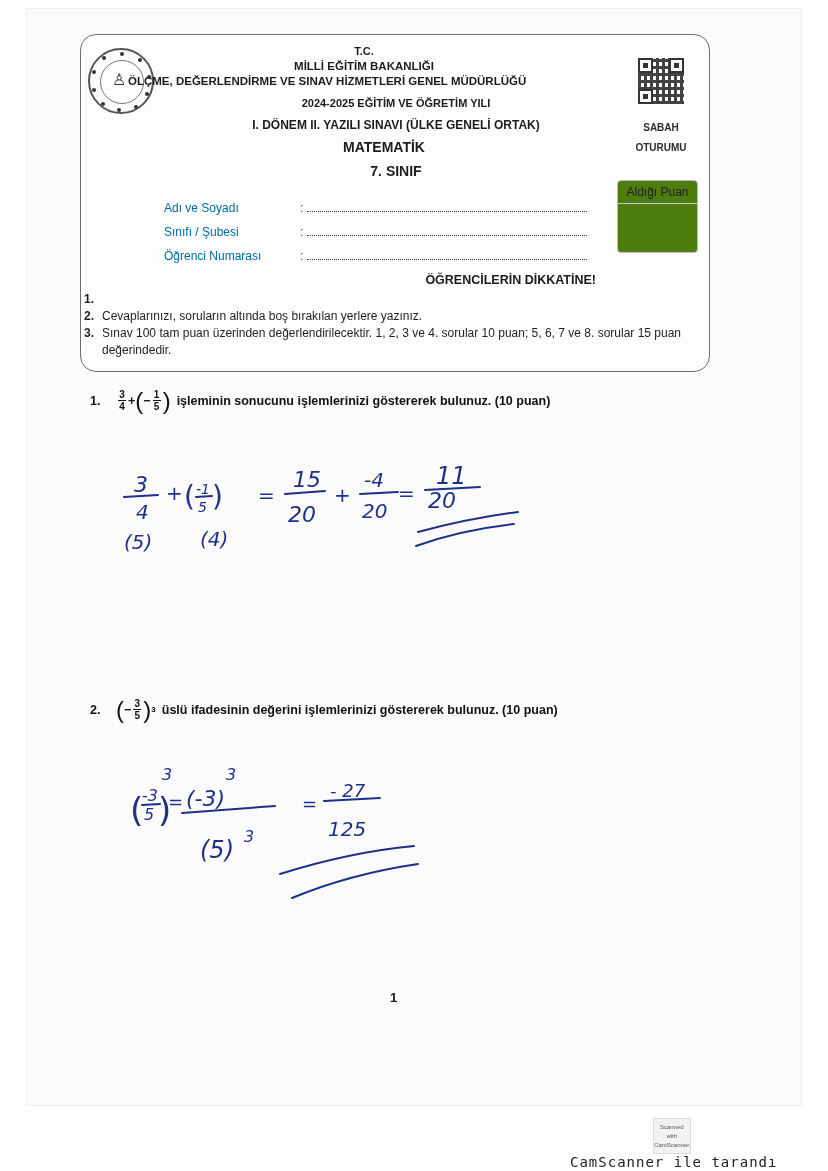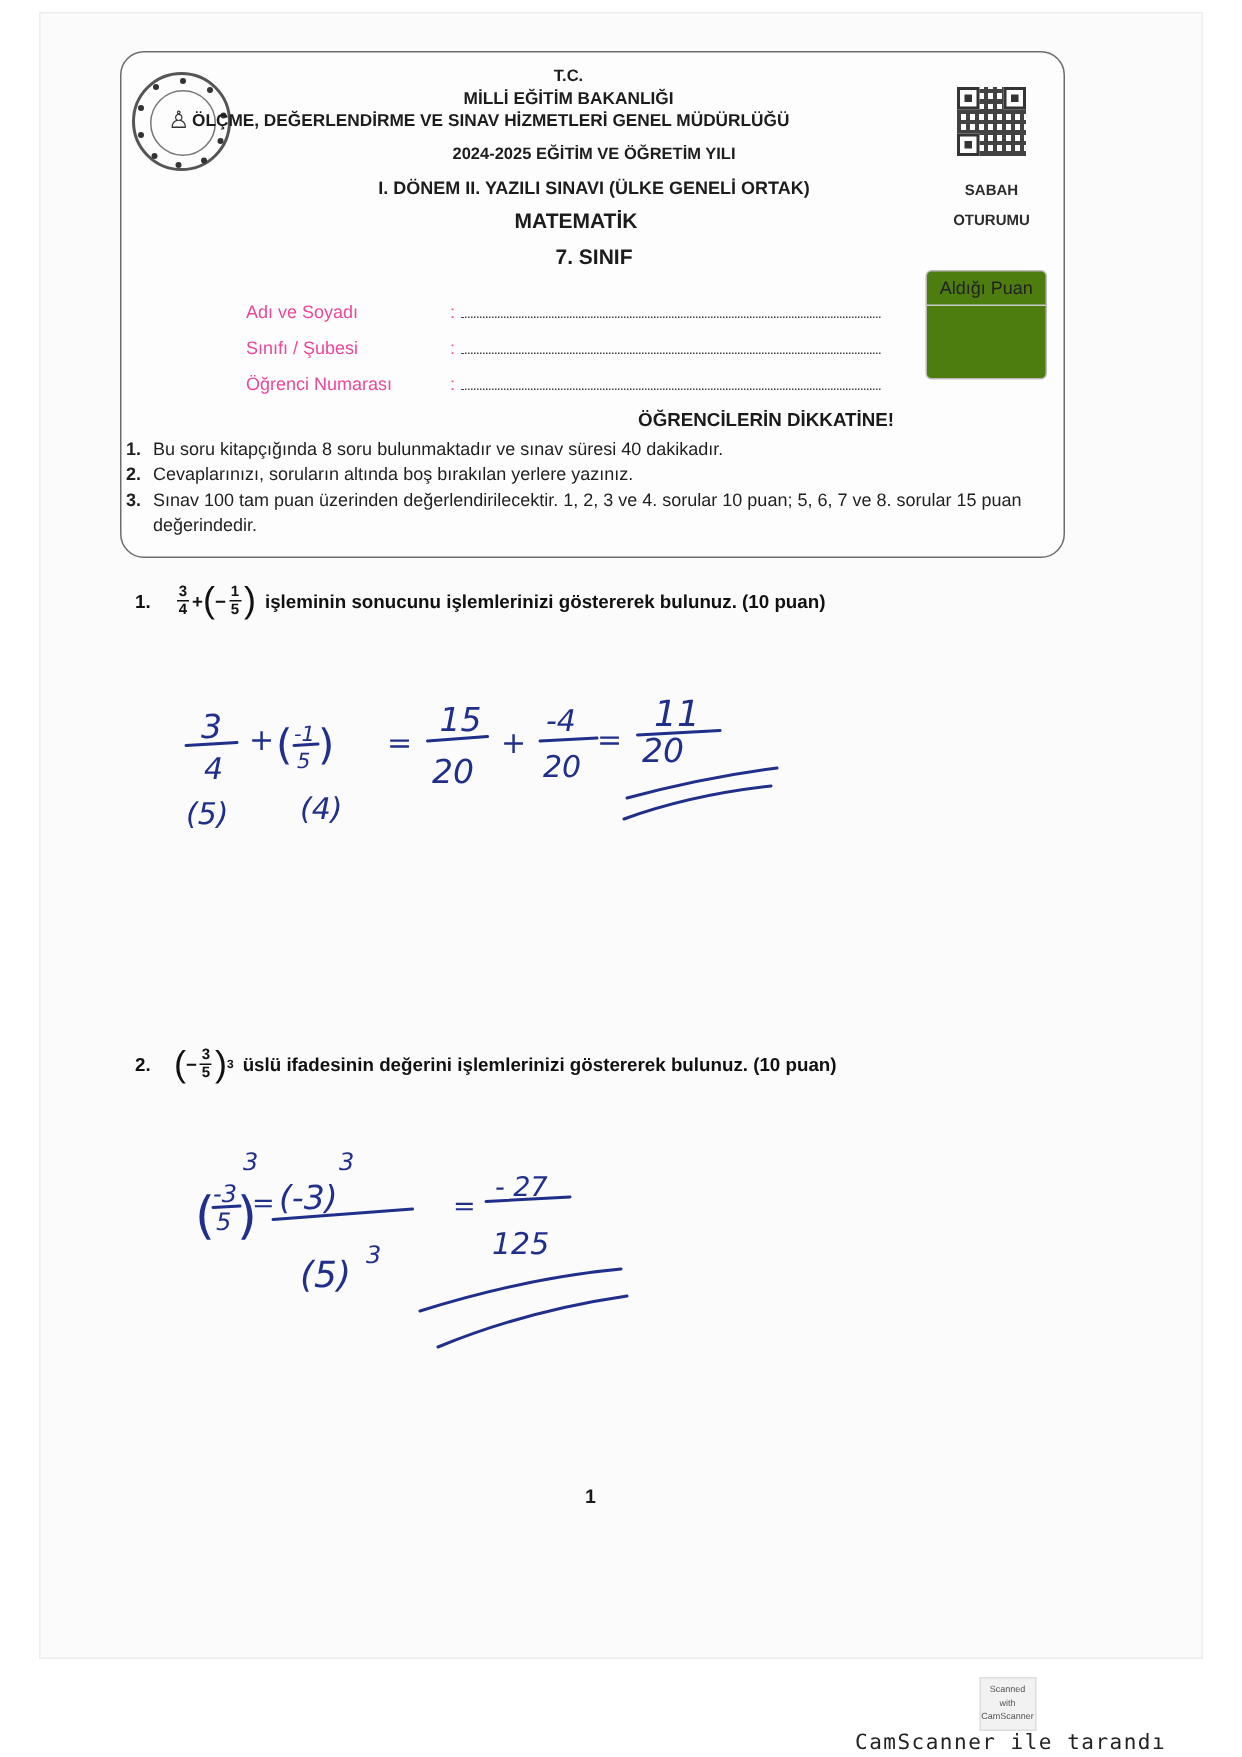--- a/index.html
+++ b/index.html
@@ -23,21 +23,21 @@
     border-radius: 50%; border: 2px solid #555; box-sizing: border-box;
   }
   .logo .inner {
     position: absolute; left: 10px; top: 10px; width: 42px; height: 42px;
     border-radius: 50%; border: 1.5px solid #777;
   }
   .logo .dot { position: absolute; width: 4px; height: 4px; background: #333; border-radius: 50%; }
   .logo .figure {
     position: absolute; left: 22px; top: 20px; font-size: 16px; color: #333;
   }
-  .htext { position: absolute; left: 15px; width: 728px; text-align: center; font-weight: bold; color: #1c1c1c; }
+  .htext { position: absolute; left: 0; width: 728px; text-align: center; font-weight: bold; color: #1c1c1c; }
   .h-tc { top: 45px; font-size: 11px; }
   .h-meb { top: 60px; font-size: 11.5px; }
   .h-olcme { top: 75px; font-size: 11.5px; left: 100px; width: 628px; text-align: left; padding-left: 28px; }
   .h-year { top: 97px; font-size: 11px; left: 196px; width: 400px; }
   .h-donem { top: 118px; font-size: 12px; left: 196px; width: 400px; }
   .h-mat { top: 139px; font-size: 14px; left: 184px; width: 400px; }
   .h-sinif { top: 163px; font-size: 14px; left: 196px; width: 400px; }
   .qr {
     position: absolute; left: 638px; top: 58px; width: 46px; height: 46px;
     background:
@@ -46,21 +46,21 @@
     opacity: .85;
   }
   .qr .finder { position: absolute; width: 11px; height: 11px; border: 2.5px solid #111; background: #fff; }
   .qr .finder::after { content: ""; position: absolute; left: 3px; top: 3px; width: 5px; height: 5px; background: #111; }
   .sabah { position: absolute; left: 616px; top: 118px; width: 90px; text-align: center; font-weight: bold; font-size: 10px; color: #2c2c2c; line-height: 20px; }
   .puan-box {
     position: absolute; left: 617px; top: 180px; width: 79px; height: 71px;
     border: 1px solid #bbb; border-radius: 4px; background: #4d7c0f;
   }
   .puan-box .label { font-size: 12px; text-align: center; padding: 4px 0; border-bottom: 1px solid #ccc; color: #222; }
-  .field { position: absolute; left: 164px; font-size: 12px; color: #ec4899; }
+  .field { position: absolute; left: 164px; font-size: 12px; color: #0369a1; }
   .field .lbl { display: inline-block; width: 136px; }
   .field .dots { display: inline-block; width: 280px; border-bottom: 1px dotted #444; height: 10px; vertical-align: baseline; }
   .dikkat { position: absolute; left: 196px; width: 400px; top: 273px; text-align: right; font-weight: bold; font-size: 12.5px; color: #1a1a1a; }
   .rules { position: absolute; left: 84px; top: 291px; width: 600px; font-size: 12px; line-height: 17px; color: #1f1f1f; }
   .rules .r { display: flex; }
   .rules .n { width: 18px; font-weight: bold; flex: none; }
   .question { position: absolute; left: 90px; font-size: 12.5px; font-weight: bold; display: flex; align-items: center; color: #111; }
   .question .qn { width: 26px; }
   .frac { display: inline-flex; flex-direction: column; align-items: center; font-size: 10px; line-height: 11px; margin: 0 2px; }
   .frac .bar { width: 8px; border-top: 1px solid #111; }
@@ -124,21 +124,20 @@
   <span class="lbl">Sınıfı / Şubesi</span>: <span class="dots"></span>
 </div>
 <div class="field" style="top:249px">
   <span class="lbl">Öğrenci Numarası</span>: <span class="dots"></span>
 </div>
 
 <div class="dikkat">ÖĞRENCİLERİN DİKKATİNE!</div>
 <div class="rules">
   <div class="r">
       <span class="n">1.</span>
-      <span>Bu soru kitapçığında 8 soru bulunmaktadır ve sınav süresi 40 dakikadır.</span>
     </div>
   <div class="r">
       <span class="n">2.</span>
       <span>Cevaplarınızı, soruların altında boş bırakılan yerlere yazınız.</span>
     </div>
   <div class="r">
       <span class="n">3.</span>
       <span>Sınav 100 tam puan üzerinden değerlendirilecektir. 1, 2, 3 ve 4. sorular 10 puan; 5, 6, 7 ve 8. sorular 15 puan değerindedir.</span>
     </div>
 </div>

